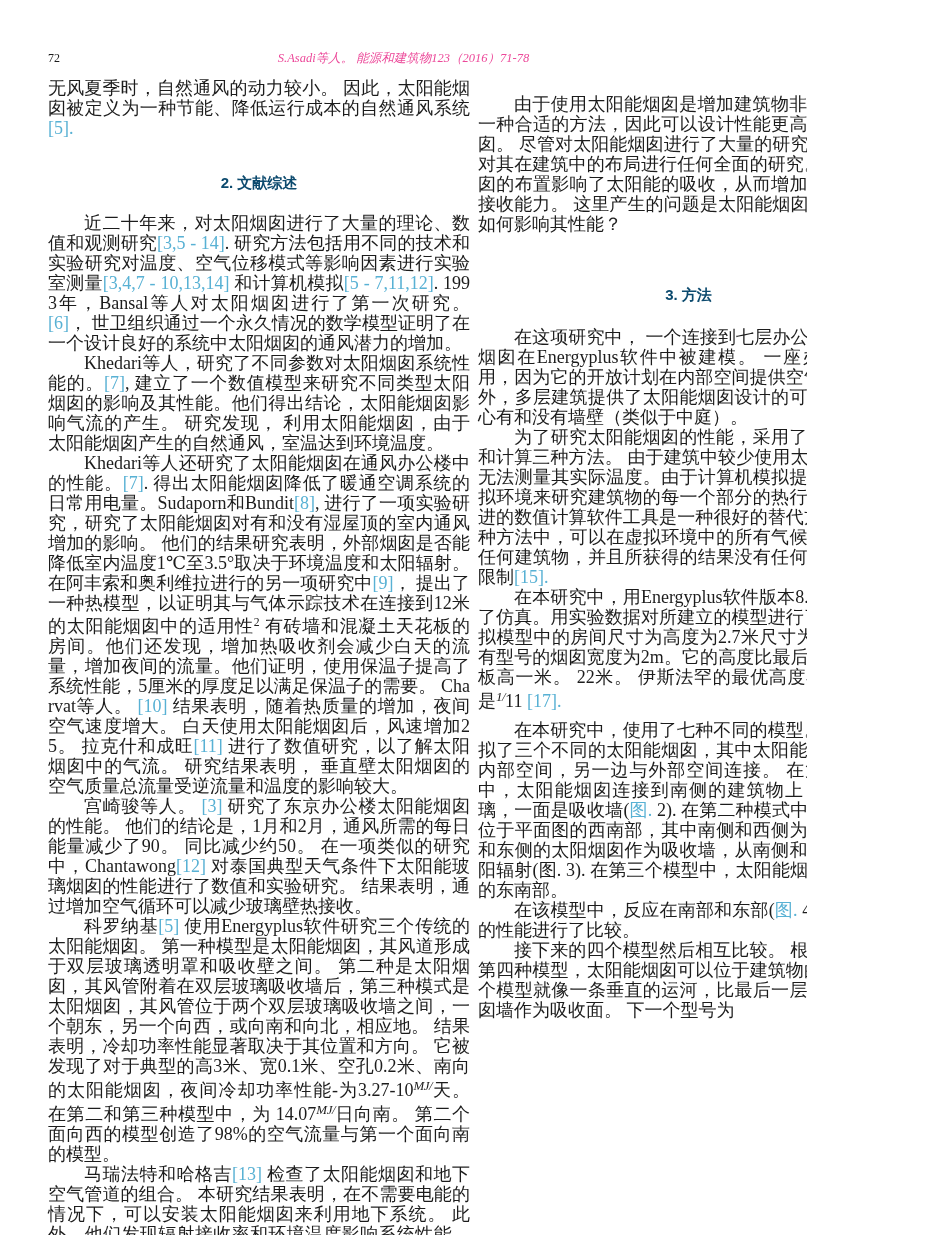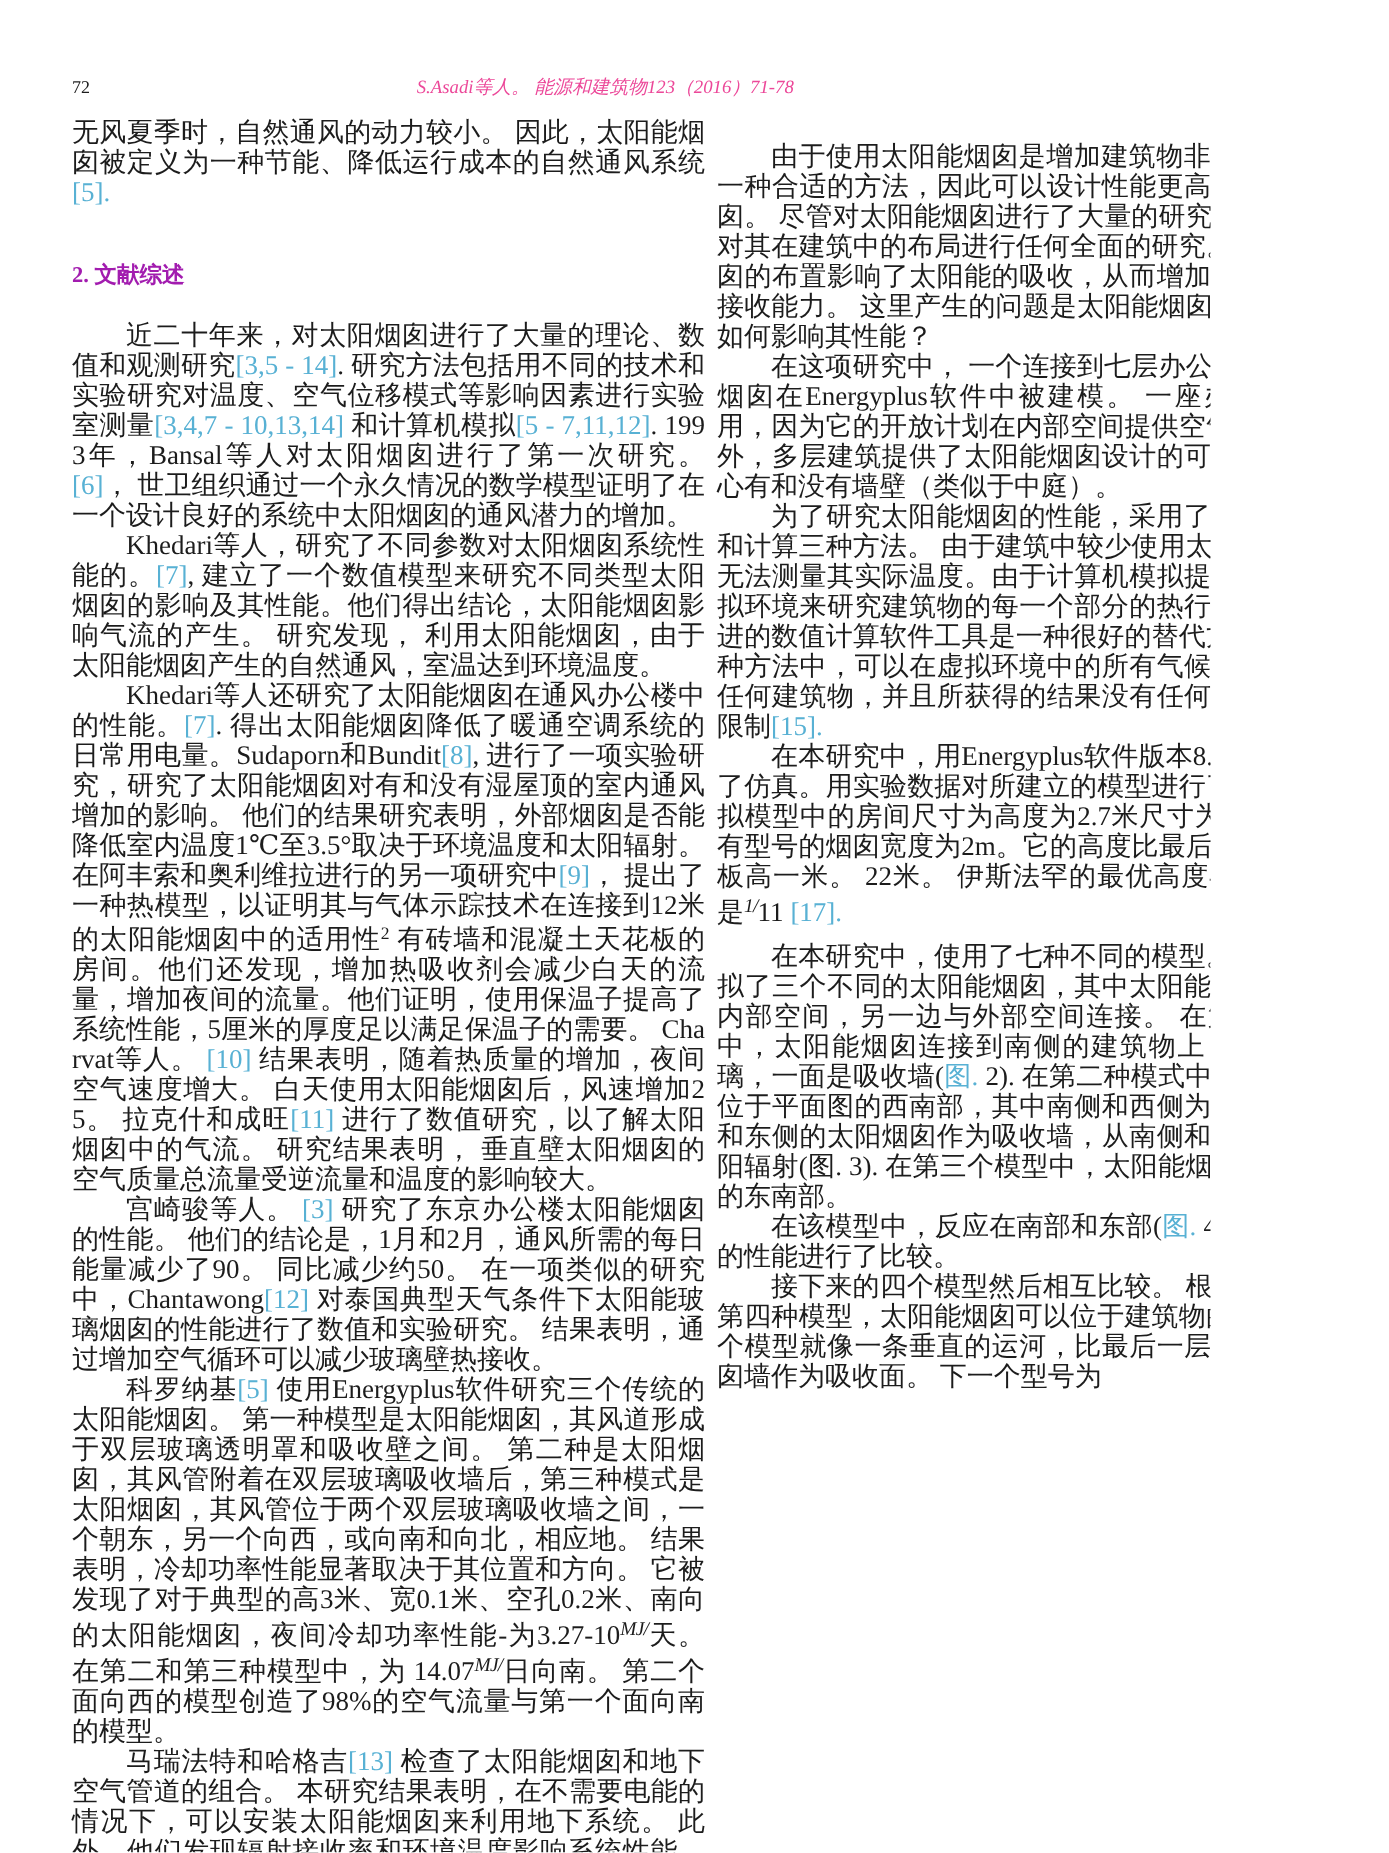--- a/index.html
+++ b/index.html
@@ -37,25 +37,26 @@
     font-size: 18px;
     line-height: 20px;
     text-align: justify;
     text-indent: 2em;
     word-break: break-all;
   }
   .no-indent { text-indent: 0; }
   .first-right { margin-top: 16px; }
   .gap-sm { margin-top: 9px; }
   .sec-heading {
-    font-family: Liberation Serif, serif;
+    font-family: Liberation Sans, sans-serif;
     font-size: 15px;
     font-weight: 700;
-    color: #a21caf;
+    color: #0c4a6e;
     margin: 36px 0 20px 0;
+    text-align: center;
   }
   .sec-heading.method { margin-top: 52px; margin-bottom: 22px; }
   .seg-c { color: var(--cite); cursor: pointer; }
   .seg-i { font-style: italic; font-size: 0.72em; vertical-align: 0.45em; letter-spacing: -0.5px; }
   .seg-u { font-style: italic; }
   .seg-p { font-size: 0.65em; vertical-align: 0.5em; }
 </style>
 </head>
 <body>
 
@@ -72,20 +73,21 @@
     <p class="par"><span class="seg-n">近二十年来，对太阳烟囱进行了大量的理论、数值和观测研究</span><span class="seg-c">[3,5 - 14]</span><span class="seg-n">. 研究方法包括用不同的技术和实验研究对温度、空气位移模式等影响因素进行实验室测量</span><span class="seg-c">[3,4,7 - 10,13,14]</span><span class="seg-n"> 和计算机模拟</span><span class="seg-c">[5 - 7,11,12]</span><span class="seg-n">. 1993年，Bansal等人对太阳烟囱进行了第一次研究。 </span><span class="seg-c">[6]</span><span class="seg-n">， 世卫组织通过一个永久情况的数学模型证明了在一个设计良好的系统中太阳烟囱的通风潜力的增加。</span></p>
     <p class="par"><span class="seg-n">Khedari等人，研究了不同参数对太阳烟囱系统性能的。</span><span class="seg-c">[7]</span><span class="seg-n">, 建立了一个数值模型来研究不同类型太阳烟囱的影响及其性能。他们得出结论，太阳能烟囱影响气流的产生。 研究发现， 利用太阳能烟囱，由于太阳能烟囱产生的自然通风，室温达到环境温度。</span></p>
     <p class="par"><span class="seg-n">Khedari等人还研究了太阳能烟囱在通风办公楼中的性能。</span><span class="seg-c">[7]</span><span class="seg-n">. 得出太阳能烟囱降低了暖通空调系统的日常用电量。Sudaporn和Bundit</span><span class="seg-c">[8]</span><span class="seg-n">, 进行了一项实验研究，研究了太阳能烟囱对有和没有湿屋顶的室内通风增加的影响。 他们的结果研究表明，外部烟囱是否能降低室内温度1℃至3.5°取决于环境温度和太阳辐射。 在阿丰索和奥利维拉进行的另一项研究中</span><span class="seg-c">[9]</span><span class="seg-n">， 提出了一种热模型，以证明其与气体示踪技术在连接到12米的太阳能烟囱中的适用性</span><span class="seg-p">2</span><span class="seg-n"> 有砖墙和混凝土天花板的房间。他们还发现，增加热吸收剂会减少白天的流量，增加夜间的流量。他们证明，使用保温子提高了系统性能，5厘米的厚度足以满足保温子的需要。 Charvat等人。 </span><span class="seg-c">[10]</span><span class="seg-n"> 结果表明，随着热质量的增加，夜间空气速度增大。 白天使用太阳能烟囱后，风速增加25。 拉克什和成旺</span><span class="seg-c">[11]</span><span class="seg-n"> 进行了数值研究，以了解太阳烟囱中的气流。 研究结果表明， 垂直壁太阳烟囱的空气质量总流量受逆流量和温度的影响较大。</span></p>
     <p class="par"><span class="seg-n">宫崎骏等人。 </span><span class="seg-c">[3]</span><span class="seg-n"> 研究了东京办公楼太阳能烟囱的性能。 他们的结论是，1月和2月，通风所需的每日能量减少了90。 同比减少约50。 在一项类似的研究中，Chantawong</span><span class="seg-c">[12]</span><span class="seg-n"> 对泰国典型天气条件下太阳能玻璃烟囱的性能进行了数值和实验研究。 结果表明，通过增加空气循环可以减少玻璃壁热接收。</span></p>
     <p class="par"><span class="seg-n">科罗纳基</span><span class="seg-c">[5]</span><span class="seg-n"> 使用Energyplus软件研究三个传统的太阳能烟囱。 第一种模型是太阳能烟囱，其风道形成于双层玻璃透明罩和吸收壁之间。 第二种是太阳烟囱，其风管附着在双层玻璃吸收墙后，第三种模式是太阳烟囱，其风管位于两个双层玻璃吸收墙之间，一个朝东，另一个向西，或向南和向北，相应地。 结果表明，冷却功率性能显著取决于其位置和方向。 它被发现了对于典型的高3米、宽0.1米、空孔0.2米、南向的太阳能烟囱，夜间冷却功率性能-为3.27-10</span><span class="seg-i">MJ/</span><span class="seg-n">天。 在第二和第三种模型中，为 14.07</span><span class="seg-i">MJ/</span><span class="seg-n">日向南。 第二个面向西的模型创造了98%的空气流量与第一个面向南的模型。</span></p>
     <p class="par"><span class="seg-n">马瑞法特和哈格吉</span><span class="seg-c">[13]</span><span class="seg-n"> 检查了太阳能烟囱和地下空气管道的组合。 本研究结果表明，在不需要电能的情况下，可以安装太阳能烟囱来利用地下系统。 此外，他们发现辐射接收率和环境温度影响系统性能。 他们提出，太阳能烟囱和蒸发冷却渠的结合能够为室内空间提供良好的空气条件，特别是在温暖和干燥的气候中，即使是低辐射。 他们还发现，根据空间尺寸使用不同尺寸的太阳能烟囱是一种控制小时和室温换气次数的合适方法</span><span class="seg-c">[14].</span></p>
   </div>
 
   <div class="col col-right">
     <p class="par first-right"><span class="seg-n">由于使用太阳能烟囱是增加建筑物非活性通风的一种合适的方法，因此可以设计性能更高的太阳能烟囱。 尽管对太阳能烟囱进行了大量的研究，但还没有对其在建筑中的布局进行任何全面的研究。 太阳能烟囱的布置影响了太阳能的吸收，从而增加了太阳能的接收能力。 这里产生的问题是太阳能烟囱的建筑设计如何影响其性能？</span></p>
+    <h2 class="sec-heading method">3. 方法</h2>
     <p class="par"><span class="seg-n">在这项研究中， 一个连接到七层办公楼的太阳能烟囱在Energyplus软件中被建模。 一座办公楼被使用，因为它的开放计划在内部空间提供空气流动。 此外，多层建筑提供了太阳能烟囱设计的可能性，在中心有和没有墙壁（类似于中庭）。</span></p>
     <p class="par"><span class="seg-n">为了研究太阳能烟囱的性能，采用了观测、模拟和计算三种方法。 由于建筑中较少使用太阳能烟囱，无法测量其实际温度。由于计算机模拟提供了一个虚拟环境来研究建筑物的每一个部分的热行为，使用先进的数值计算软件工具是一种很好的替代方法。 在这种方法中，可以在虚拟环境中的所有气候条件下创建任何建筑物，并且所获得的结果没有任何数值和时间限制</span><span class="seg-c">[15].</span></p>
     <p class="par"><span class="seg-n">在本研究中，用Energyplus软件版本8.1.1.009进行了仿真。用实验数据对所建立的模型进行了验证。 模拟模型中的房间尺寸为高度为2.7米尺寸为8×6m。 所有型号的烟囱宽度为2m。它的高度比最后一层的天花板高一米。 22米。 伊斯法罕的最优高度与深度之比是</span><span class="seg-i">1/</span><span class="seg-n">11 </span><span class="seg-c">[17].</span></p>
     <p class="par gap-sm"><span class="seg-n">在本研究中，使用了七种不同的模型。 首先，模拟了三个不同的太阳能烟囱，其中太阳能烟囱连接到内部空间，另一边与外部空间连接。 在第一个模型中，太阳能烟囱连接到南侧的建筑物上，三面是玻璃，一面是吸收墙(</span><span class="seg-c">图.</span><span class="seg-n"> 2). 在第二种模式中，太阳烟囱位于平面图的西南部，其中南侧和西侧为玻璃，北侧和东侧的太阳烟囱作为吸收墙，从南侧和西侧接受太阳辐射(图. 3). 在第三个模型中，太阳能烟囱位于计划的东南部。</span></p>
     <p class="par"><span class="seg-n">在该模型中，反应在南部和东部(</span><span class="seg-c">图.</span><span class="seg-n"> 4). 这些模型的性能进行了比较。</span></p>
     <p class="par"><span class="seg-n">接下来的四个模型然后相互比较。 根据</span><span class="seg-c">图. 5</span><span class="seg-n">作为第四种模型，太阳能烟囱可以位于建筑物的中间。 这个模型就像一条垂直的运河，比最后一层高一米，烟囱墙作为吸收面。 下一个型号为</span></p>
   </div>
 
 </div>
 

